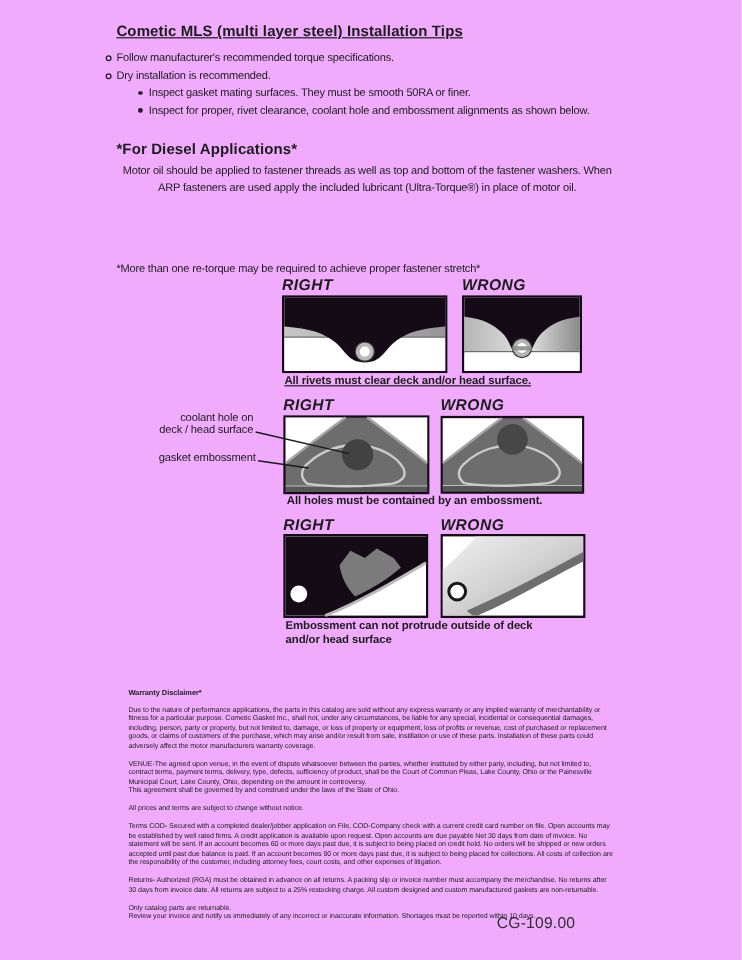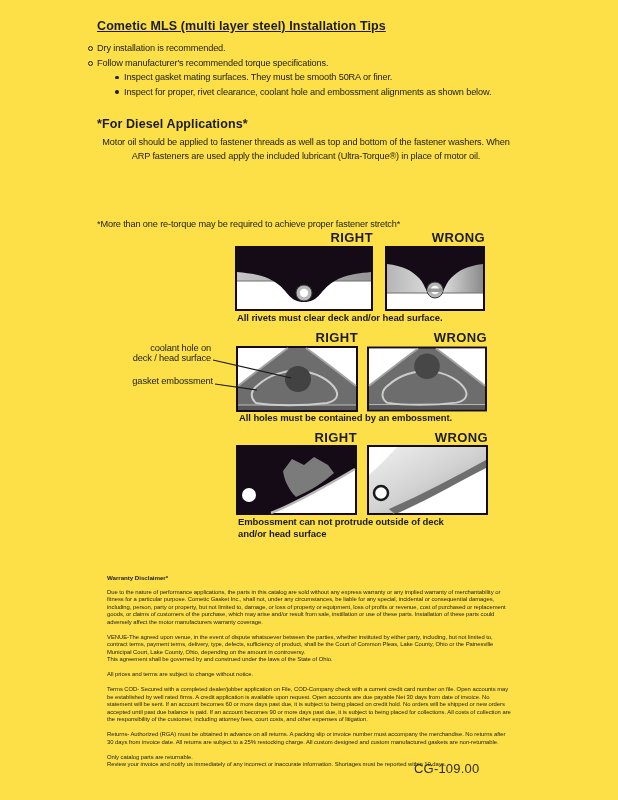--- a/index.html
+++ b/index.html
@@ -1,18 +1,18 @@
 <!DOCTYPE html>
 <html><head>
 <meta charset="utf-8">
 <style>
   html,body { margin:0; padding:0; background:#e8e8e8; }
   .page {
     position:relative; width:618px; height:800px; margin:0 auto;
-    background:#fde047; overflow:hidden;
+    background:#f0abfc; overflow:hidden;
     font-family:"Liberation Sans","DejaVu Sans",sans-serif;
     color:#1c1c1c;
   }
   .abs { position:absolute; }
   .pre { white-space:pre-line; }
 
   .title {
     left:97px; top:19px; font-size:12.5px; font-weight:bold;
     text-decoration:underline; letter-spacing:0.1px;
   }
@@ -27,43 +27,43 @@
     content:""; position:absolute; left:0; top:5.6px; width:3.8px; height:3.8px;
     background:#1c1c1c; border-radius:50%;
   }
 
   .h2 { left:97px; top:117px; font-size:12.5px; font-weight:bold; letter-spacing:0.1px; }
   .body-p { left:97px; width:418px; font-size:9.2px; line-height:13.8px; letter-spacing:-0.15px; }
   .p0 { top:136px;text-align:center; }
   .p1 { top:169px; }
   .p2 { top:218px; white-space:nowrap; }
 
-  .dg-label { font-size:13px; font-weight:bold; text-align:right; letter-spacing:0.4px; }
+  .dg-label { font-size:13px; font-weight:bold; text-align:left; letter-spacing:0.4px;font-style:italic; }
   .dg-caption { font-size:9.5px; font-weight:bold; letter-spacing:-0.1px; line-height:12px; }
   .ann { font-size:9.3px; letter-spacing:-0.15px; text-align:right; line-height:9.8px; }
 
   .legal { left:107px; top:574px; width:404px; font-size:5.9px; line-height:7.5px; letter-spacing:-0.05px; color:#222; }
   .legal h4 { margin:0 0 7px 0; font-size:6.2px; font-weight:bold; }
   .legal p { margin:0 0 7.5px 0; }
 
   .footer-code { left:390px; top:761px; font-size:13px; color:#2e2e2e; letter-spacing:0.2px;margin-left:24px; }
 
   svg { display:block; }
   .overlay { left:0; top:0; pointer-events:none; }
 </style>
 </head>
 <body>
 
 <div class="page">
 
   <div class="abs title">Cometic MLS (multi layer steel) Installation Tips</div>
 
   <div class="abs bullets">
+    <div class="bullet">Follow manufacturer's recommended torque specifications.</div>
     <div class="bullet">Dry installation is recommended.</div>
-    <div class="bullet">Follow manufacturer's recommended torque specifications.</div>
     <div class="subbullet">Inspect gasket mating surfaces.  They must be smooth 50RA or finer.</div>
     <div class="subbullet">Inspect for proper, rivet clearance, coolant hole and embossment alignments as shown below.</div>
   </div>
 
   <div class="abs h2">*For Diesel Applications*</div>
   <div class="abs body-p p0">Motor oil should be applied to fastener threads as well as top and bottom of the fastener washers. When ARP fasteners are used apply the included lubricant (Ultra-Torque®) in place of motor oil.</div>
   <div class="abs body-p p2">*More than one re-torque may be required to achieve proper fastener stretch*</div>
 
   <div class="abs dg-label" style="left:235px; top:230px; width:138px;">RIGHT</div>
   <div class="abs dg-label" style="left:385px; top:230px; width:100px;">WRONG</div>
@@ -95,21 +95,21 @@
     <rect x="1" y="1" width="98" height="63" fill="#ffffff" stroke="#150b17" stroke-width="2"></rect>
     <rect x="2" y="18" width="96" height="29" fill="url(#g2)"></rect>
     <line x1="2" y1="47" x2="98" y2="47" stroke="#6f6f6f" stroke-width="1"></line>
     <rect x="2" y="48" width="96" height="15" fill="#ffffff"></rect>
     <path d="M2,2 H98 V18 C82,20 74,24 66,32 C59,39 58,52 50,52 C42,52 41,39 34,32 C26,24 18,20 2,18 Z" fill="#150b17"></path>
     <circle cx="50" cy="44" r="8" fill="#b5b5b5" stroke="#3a3a3a" stroke-width="1"></circle>
     <circle cx="50" cy="44" r="4.2" fill="#ffffff"></circle>
     <rect x="42" y="42.5" width="16" height="3.5" fill="#8f8f8f" opacity="0.9"></rect>
   </svg>
 
-  <div class="abs dg-caption" style="left:237px; top:312px;">All rivets must clear deck and/or head surface.</div>
+  <div class="abs dg-caption" style="left:237px; top:312px;text-decoration:underline;">All rivets must clear deck and/or head surface.</div>
 
   <div class="abs dg-label" style="left:236px; top:330px; width:122px;">RIGHT</div>
   <div class="abs dg-label" style="left:367px; top:330px; width:120px;">WRONG</div>
 
   <div class="abs ann pre" style="left:88px; top:344px; width:123px;">coolant hole on
 deck / head surface</div>
   <div class="abs ann" style="left:88px; top:377px; width:125px;">gasket embossment</div>
 
   <svg class="abs" style="left:236px; top:346px;" width="122" height="66" viewBox="0 0 122 66">
     <rect x="1" y="1" width="120" height="64" fill="#6d6d6d" stroke="#150b17" stroke-width="2"></rect>

